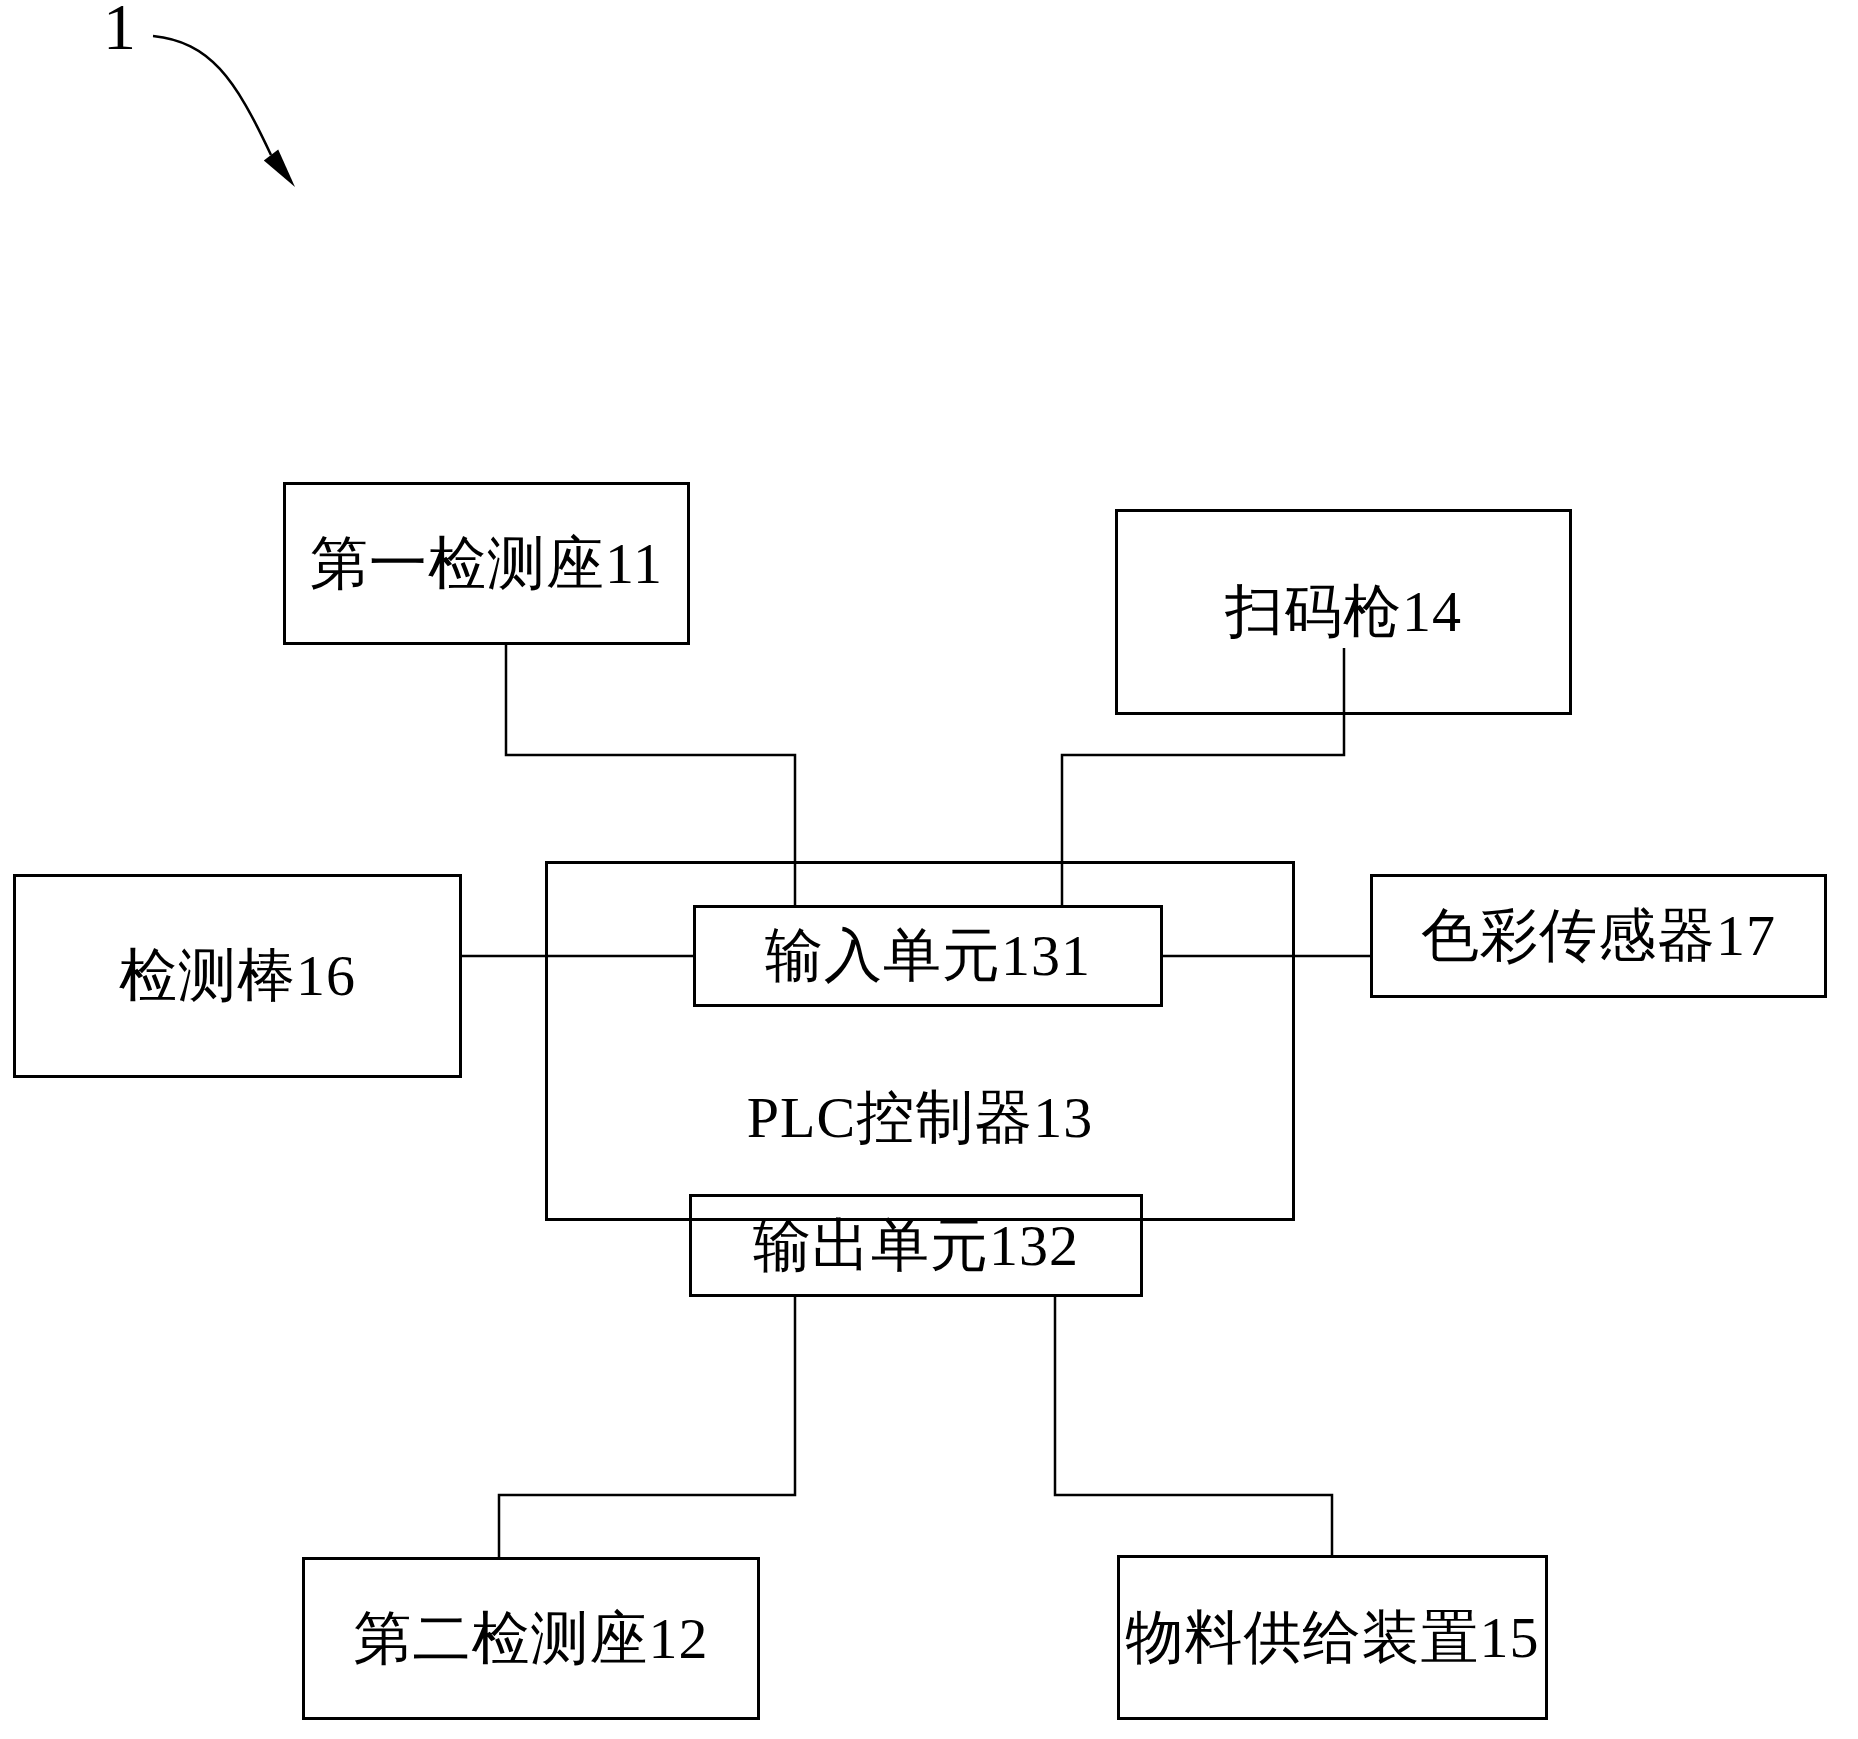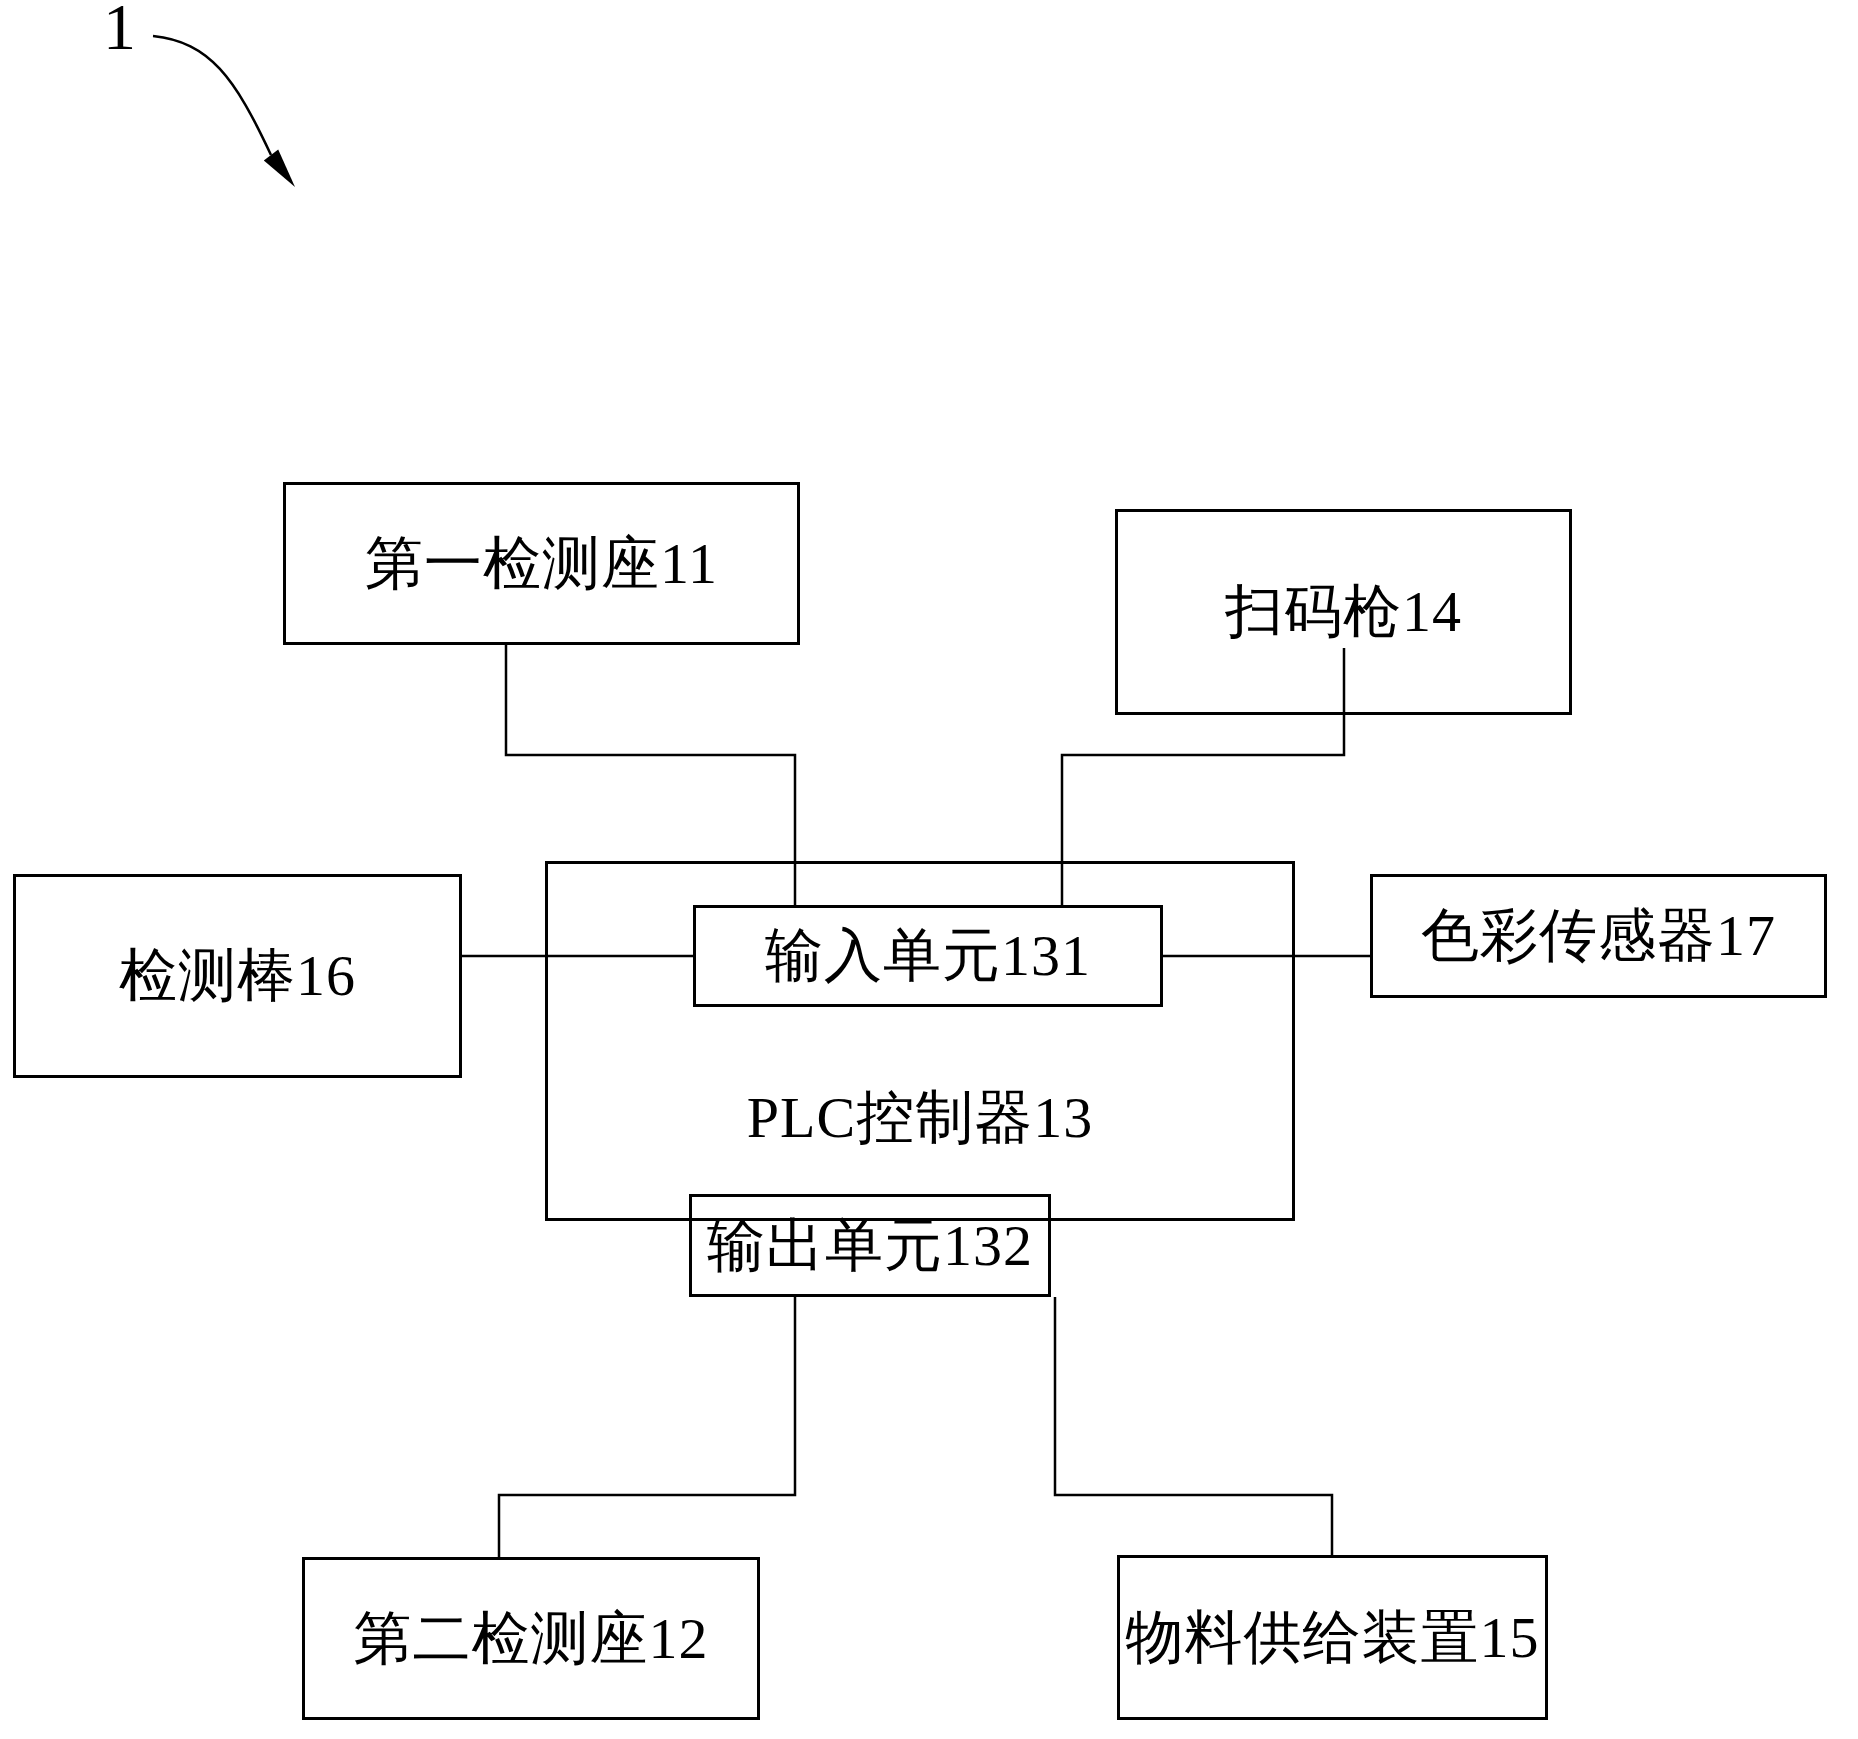--- a/index.html
+++ b/index.html
@@ -55,21 +55,21 @@
     stroke:none;
   }
 </style>
 </head>
 <body>
 
 <div class="stage">
 
   <div class="figref">1</div>
 
-  <div class="box" style="left:283px;top:482px;width:517px;height:163px;align-items:center;">
+  <div class="box" style="left:283px;top:482px;width:407px;height:163px;align-items:center;">
     <span class="lbl">第一检测座11</span>
   </div>
 
   <div class="box" style="left:1115px;top:482px;width:457px;height:206px;margin-top:27px;">
     <span class="lbl">扫码枪14</span>
   </div>
 
   <div class="box" style="left:13px;top:874px;width:449px;height:204px;">
     <span class="lbl">检测棒16</span>
   </div>
@@ -79,21 +79,21 @@
   </div>
 
   <div class="box plcbox" style="left:545px;top:861px;width:750px;height:360px;">
     <span class="lbl">PLC控制器13</span>
   </div>
 
   <div class="box" style="left:693px;top:905px;width:470px;height:102px;">
     <span class="lbl">输入单元131</span>
   </div>
 
-  <div class="box" style="left:689px;top:1194px;width:362px;height:103px;">
+  <div class="box" style="left:689px;top:1194px;width:454px;height:103px;">
     <span class="lbl">输出单元132</span>
   </div>
 
   <div class="box" style="left:270px;top:1557px;width:458px;height:163px;margin-left:32px;">
     <span class="lbl">第二检测座12</span>
   </div>
 
   <div class="box" style="left:1117px;top:1555px;width:431px;height:165px;text-align:right;">
     <span class="lbl">物料供给装置15</span>
   </div>

